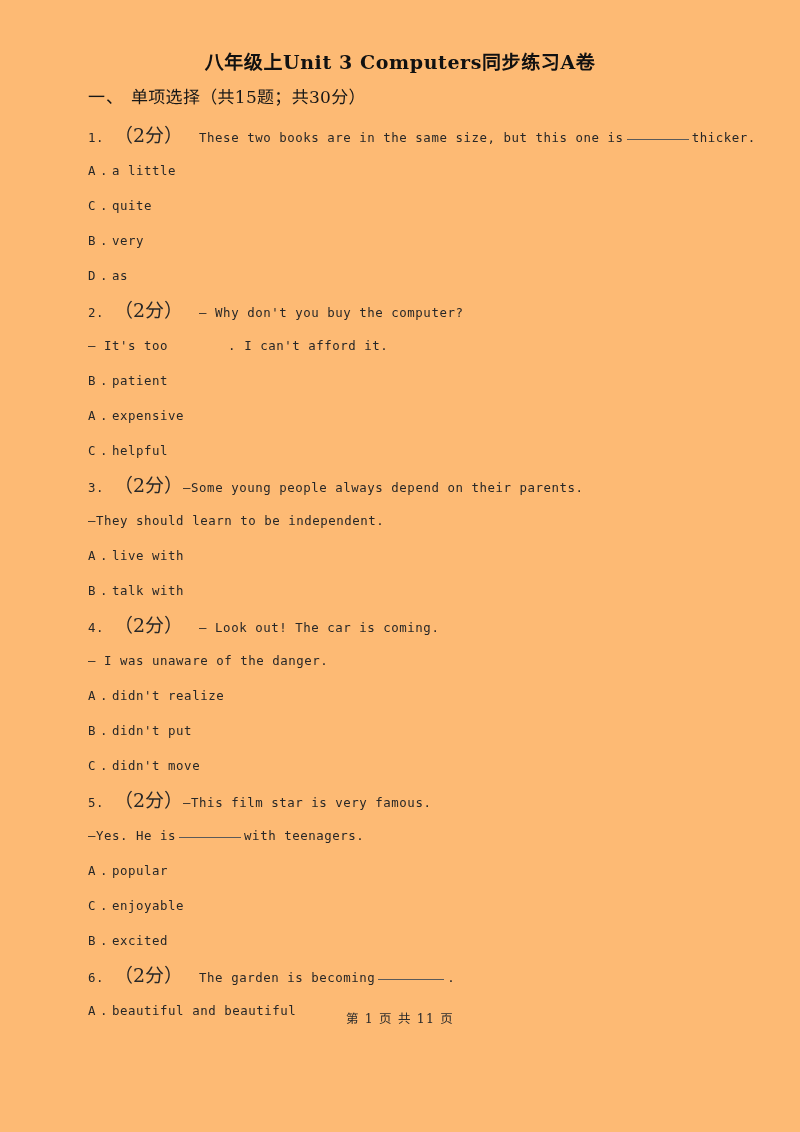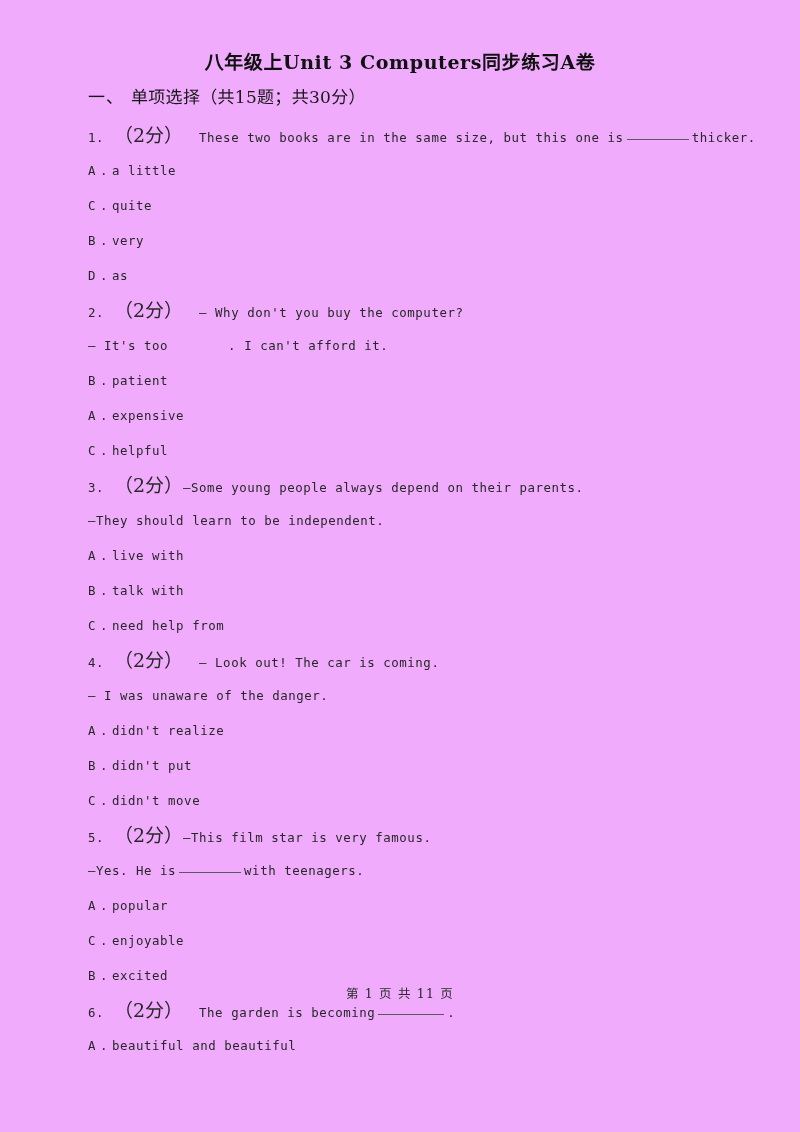--- a/index.html
+++ b/index.html
@@ -15,21 +15,21 @@
     color: #1a1a1a;
     overflow: hidden;
   }
 
   .page {
     position: absolute;
     left: 0;
     top: 0;
     width: 800px;
     height: 1132px;
-    background: #f0abfc;
+    background: #fdba74;
   }
 
   
   .doc-title {
     position: absolute;
     left: 0;
     top: 47px;
     width: 800px;
     text-align: center;
     font-family: "DejaVu Serif", "Liberation Serif", serif;
@@ -103,21 +103,21 @@
   
   .blank-gap {
     display: inline-block;
     width: 60px;
   }
 
   
   .footer {
     position: absolute;
     left: 0;
-    top: 983px;
+    top: 1008px;
     width: 800px;
     text-align: center;
     font-family: "DejaVu Serif", "Liberation Serif", serif;
     font-size: 12.5px;
     color: #2b2b2b;
     letter-spacing: 1.2px;
     white-space: nowrap;
   }
 </style>
 </head>
@@ -170,23 +170,20 @@
     </div>
     <div class="line">
       <span>—They should learn to be independent.</span>
     </div>
     <div class="line opt">
       <span class="opt-letter">A</span><span class="opt-dot">.</span><span>live with</span>
     </div>
     <div class="line opt">
       <span class="opt-letter">B</span><span class="opt-dot">.</span><span>talk with</span>
     </div>
-    <div class="line opt">
-      <span class="opt-letter">C</span><span class="opt-dot">.</span><span>need help from</span>
-    </div>
 
     <div class="line q-stem">
       <span class="qnum">4.</span><span class="pts">（2分）</span><span class="stem-text">— Look out! The car is coming.</span>
     </div>
     <div class="line">
       <span>— I was unaware of the danger.</span>
     </div>
     <div class="line opt">
       <span class="opt-letter">A</span><span class="opt-dot">.</span><span>didn't realize</span>
     </div>

